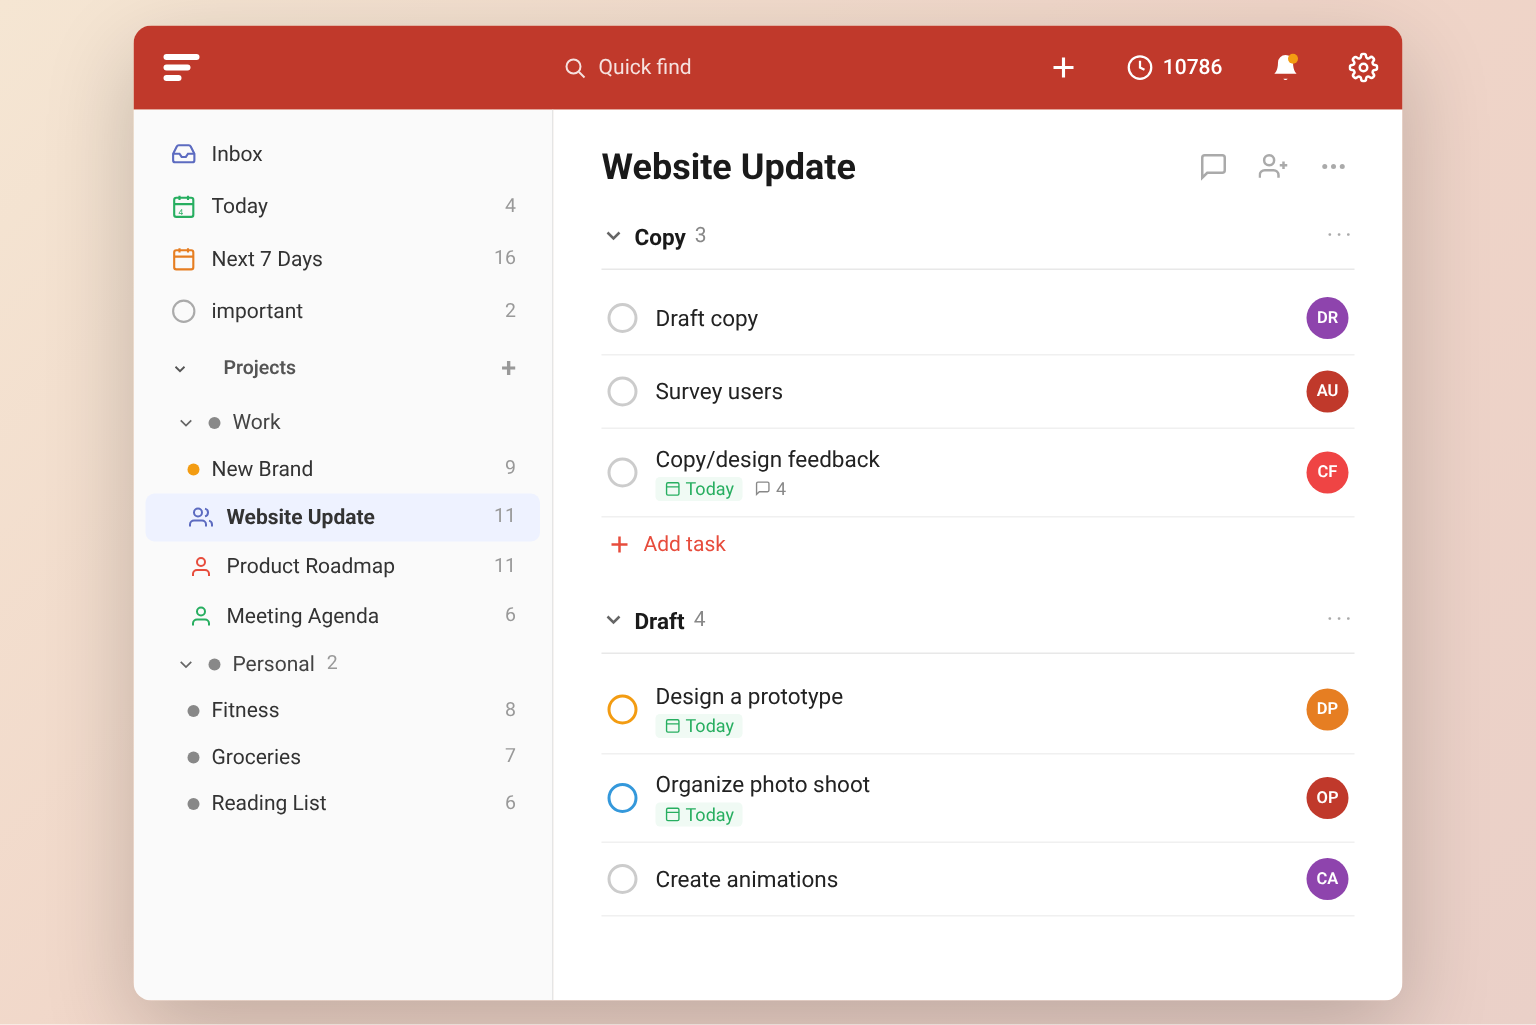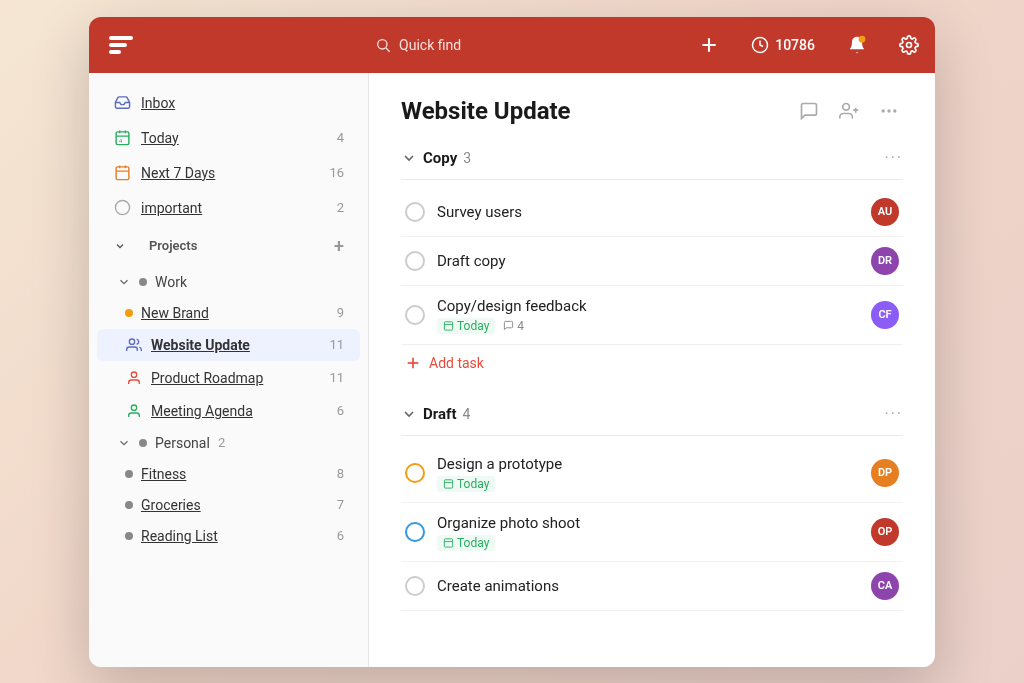--- a/index.html
+++ b/index.html
@@ -116,21 +116,21 @@
       gap: 10px;
     }
     .sidebar-item-icon {
       width: 18px;
       height: 18px;
       flex-shrink: 0;
       display: flex;
       align-items: center;
       justify-content: center;
     }
-    .sidebar-item-label { flex: 1; text-decoration: underline; }
+    .sidebar-item-label { flex: 1; }
     .sidebar-badge {
       color: #999;
       font-size: 13px;
     }
     .section-header {
       display: flex;
       align-items: center;
       padding: 8px 16px;
       font-size: 13px;
       font-weight: 600;
@@ -221,21 +221,20 @@
       display: flex;
       align-items: center;
       justify-content: center;
       cursor: pointer;
       border-radius: 4px;
     }
     
     .task-section { margin-bottom: 24px; }
     .section-title-row {
       display: flex;
-      align-items: center;
       margin-bottom: 8px;
       padding-bottom: 4px;
     }
     .section-chevron {
       width: 16px;
       height: 16px;
       margin-right: 6px;
       color: #666;
       cursor: pointer;
     }
@@ -551,31 +550,31 @@
           </div>
           <span class="section-name">Copy</span>
           <span class="section-count">3</span>
           <span class="section-more">···</span>
         </div>
         <div class="section-divider"></div>
 
         <div class="task-item">
           <div class="task-circle"></div>
           <div class="task-content">
-            <span class="task-name">Survey users</span>
-          </div>
-          <div class="avatar-circle" style="background:#c0392b">AU</div>
+            <span class="task-name">Draft copy</span>
+          </div>
+          <div class="avatar-circle" style="background:#8e44ad">DR</div>
         </div>
 
         <div class="task-item">
           <div class="task-circle"></div>
           <div class="task-content">
-            <span class="task-name">Draft copy</span>
-          </div>
-          <div class="avatar-circle" style="background:#8e44ad">DR</div>
+            <span class="task-name">Survey users</span>
+          </div>
+          <div class="avatar-circle" style="background:#c0392b">AU</div>
         </div>
 
         <div class="task-item">
           <div class="task-circle"></div>
           <div class="task-content">
             <span class="task-name">Copy/design feedback</span>
             <div class="task-meta">
               <span class="task-date">
                 <svg width="11" height="11" viewBox="0 0 24 24" fill="none" stroke="#27ae60" stroke-width="2">
                   <rect x="3" y="4" width="18" height="18" rx="2"></rect>
@@ -584,21 +583,21 @@
                 Today
               </span>
               <span class="task-comments">
                 <svg width="11" height="11" viewBox="0 0 24 24" fill="none" stroke="#888" stroke-width="2">
                   <path d="M21 15a2 2 0 0 1-2 2H7l-4 4V5a2 2 0 0 1 2-2h14a2 2 0 0 1 2 2z"></path>
                 </svg>
                 4
               </span>
             </div>
           </div>
-          <div class="avatar-circle" style="background:#8b5cf6">CF</div>
+          <div class="avatar-circle" style="background:#ef4444">CF</div>
         </div>
 
         <div class="add-task-btn">
           <svg width="16" height="16" viewBox="0 0 24 24" fill="none" stroke="#e74c3c" stroke-width="2.5">
             <line x1="12" y1="4" x2="12" y2="20"></line>
               <line x1="4" y1="12" x2="20" y2="12"></line>
           </svg>
           <span>Add task</span>
         </div>
       </div>

